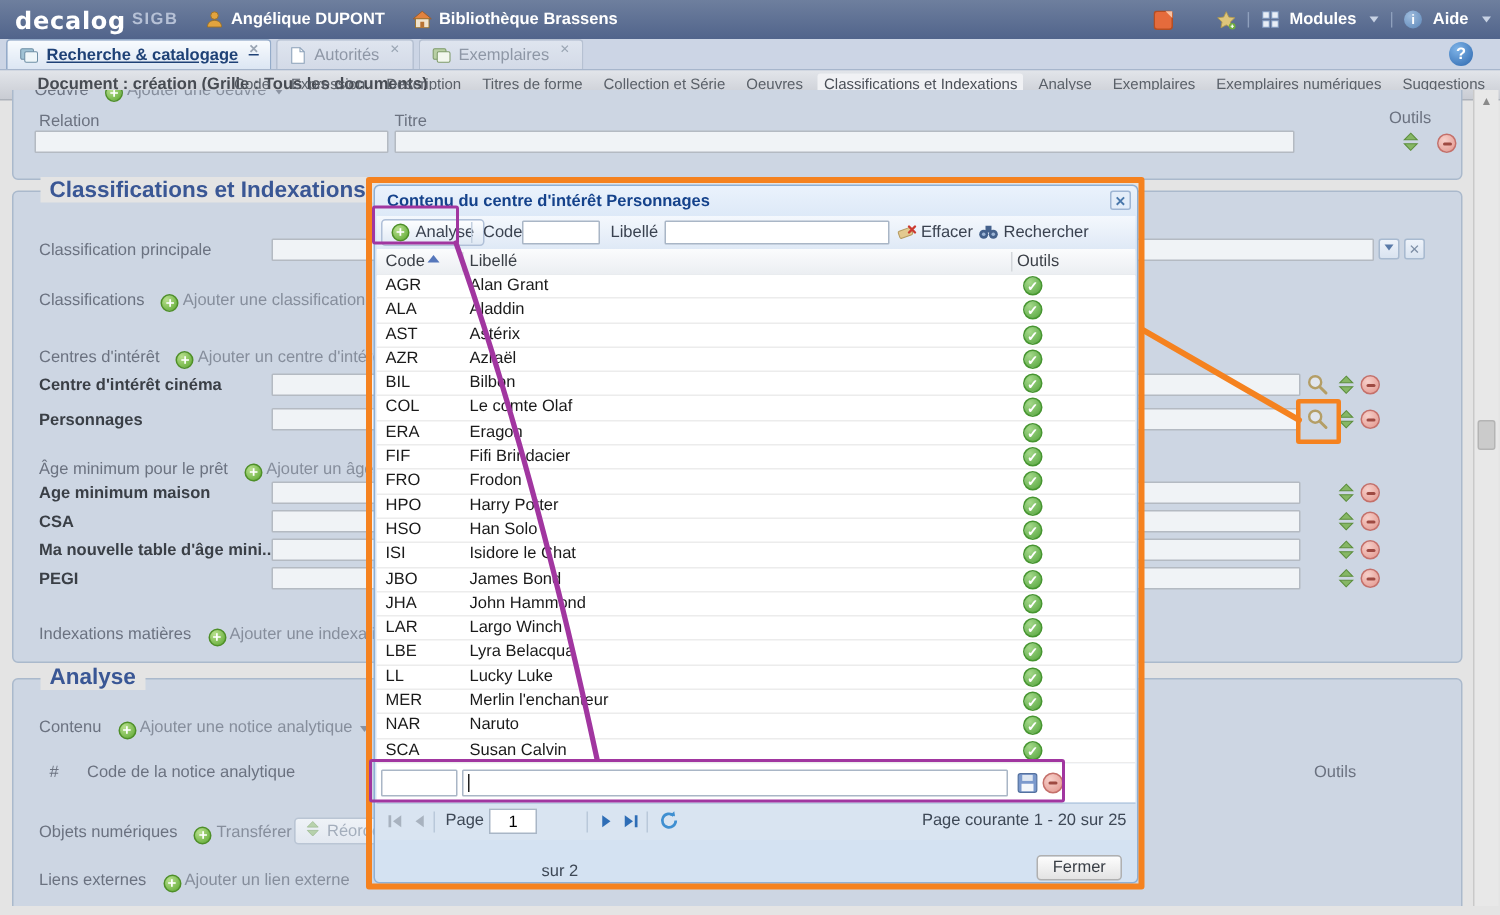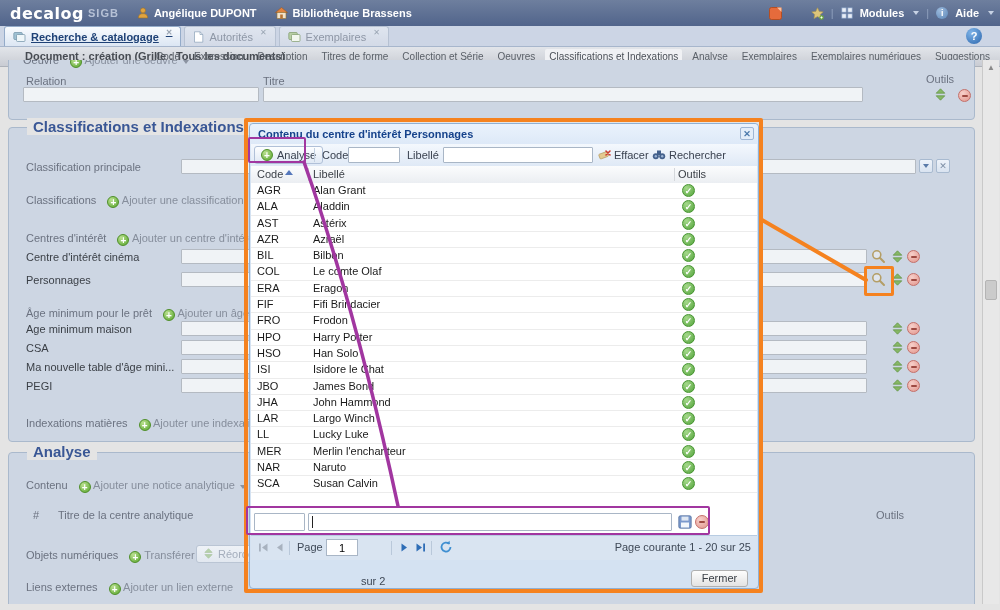--- a/index.html
+++ b/index.html
@@ -27,21 +27,21 @@
   .crumbbar{left:0;top:47px;width:1000px;height:19px;background:linear-gradient(#e2e5ea,#c9ccd3);border-bottom:1px solid #adb2ba;}
   .crumb{position:absolute;left:25px;top:3px;font-weight:bold;color:#474b52;}
   .doc-tabs{position:absolute;right:6px;top:0;height:19px;display:flex;align-items:center;gap:6px;font-size:10px;color:#5a6068;white-space:nowrap;}
   .doctab{padding:2px 4px;cursor:default;}
   .doctab.active{background:#f0f1f4;border-radius:2px;color:#4a4f57;}
 
   
   .content{left:0;top:60px;width:1000px;height:544px;overflow:hidden;}
   .panel{position:absolute;background:#cdd6e3;border:1px solid #aab9cc;border-radius:4px;box-sizing:border-box;}
   .legend{position:absolute;top:-10px;left:18px;padding:0 6px;background:#e4e4e4;font-size:15px;font-weight:bold;color:#3a5795;white-space:nowrap;}
-  .flabel{font-weight:normal;color:#3a3f46;}
+  .flabel{font-weight:bold;color:#3a3f46;}
   .glabel{color:#6b7280;}
   .addlink{color:#868e9c;}
   .ipt{position:absolute;background:#f0f3f6;border:1px solid #b4bac2;height:15px;box-sizing:border-box;border-radius:1px;}
   .outils-lab{color:#6b7280;}
 
   
   .gplus{display:inline-block;width:12px;height:12px;border-radius:50%;background:radial-gradient(circle at 32% 28%,#b9e08f,#5aa62e);border:1px solid #4e8f28;color:#fff;font-weight:bold;font-size:10px;line-height:11px;text-align:center;vertical-align:-2px;box-sizing:border-box;}
   .gplus::before{content:"+";}
   .minus-icon{display:inline-block;width:13px;height:13px;border-radius:50%;background:radial-gradient(circle at 35% 30%,#f7d0ca,#e2958c);border:1px solid #c4706a;position:relative;box-sizing:border-box;}
   .minus-icon::after{content:"";position:absolute;left:2.5px;top:5px;width:6px;height:2px;background:#9e4a42;border-radius:1px;}
@@ -312,21 +312,21 @@
       <span class="legend">Analyse</span>
 
       <div style="position:absolute;left:17px;top:26px;white-space:nowrap;">
         <span class="glabel">Contenu</span>
         <span class="gplus" style="margin-left:8px;"></span>
         <span class="addlink">Ajouter une notice analytique</span>
         <span class="tri" style="border-top-color:#8b93a1;"></span>
       </div>
 
       <span class="glabel" style="position:absolute;left:24px;top:56px;">#</span>
-      <span class="glabel" style="position:absolute;left:49px;top:56px;">Titre de la centre analytique</span>
+      <span class="glabel" style="position:absolute;left:49px;top:56px;">Code de la notice analytique</span>
       <span class="outils-lab" style="position:absolute;left:867px;top:56px;">Outils</span>
 
       <div style="position:absolute;left:17px;top:96px;white-space:nowrap;">
         <span class="glabel">Objets numériques</span>
         <span class="gplus" style="margin-left:8px;"></span>
         <span class="addlink">Transférer</span>
       </div>
       <div class="disabled-btn" style="left:187px;top:92px;">
         <span class="updown-icon" style="opacity:.5;"><svg width="11" height="11" viewBox="0 0 13 13">
               <path d="M6.5 0.8 10.8 5.2 H2.2 Z" fill="#86b765" stroke="#5d8f3e" stroke-width=".7"></path>
@@ -456,20 +456,25 @@
           <span class="check-icon"></span>
         </div>
         <div class="mrow">
           <span class="mc-code">JHA</span>
           <span class="mc-lib">John Hammond</span>
           <span class="check-icon"></span>
         </div>
         <div class="mrow">
           <span class="mc-code">LAR</span>
           <span class="mc-lib">Largo Winch</span>
+          <span class="check-icon"></span>
+        </div>
+        <div class="mrow">
+          <span class="mc-code">LBE</span>
+          <span class="mc-lib">Lyra Belacqua</span>
           <span class="check-icon"></span>
         </div>
         <div class="mrow">
           <span class="mc-code">LL</span>
           <span class="mc-lib">Lucky Luke</span>
           <span class="check-icon"></span>
         </div>
         <div class="mrow">
           <span class="mc-code">MER</span>
           <span class="mc-lib">Merlin l'enchanteur</span>

